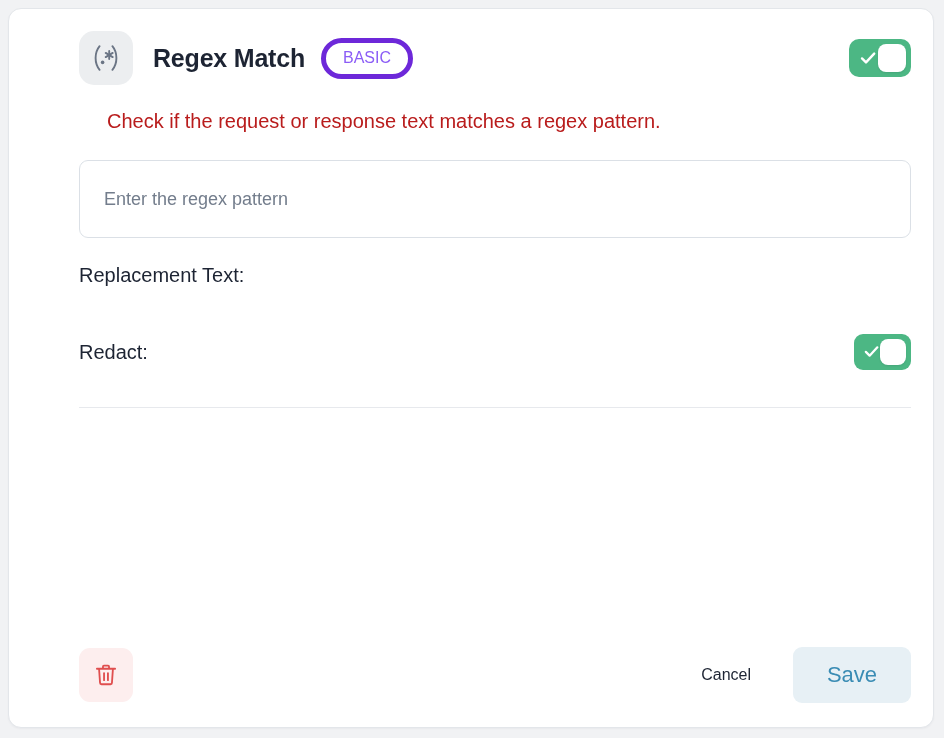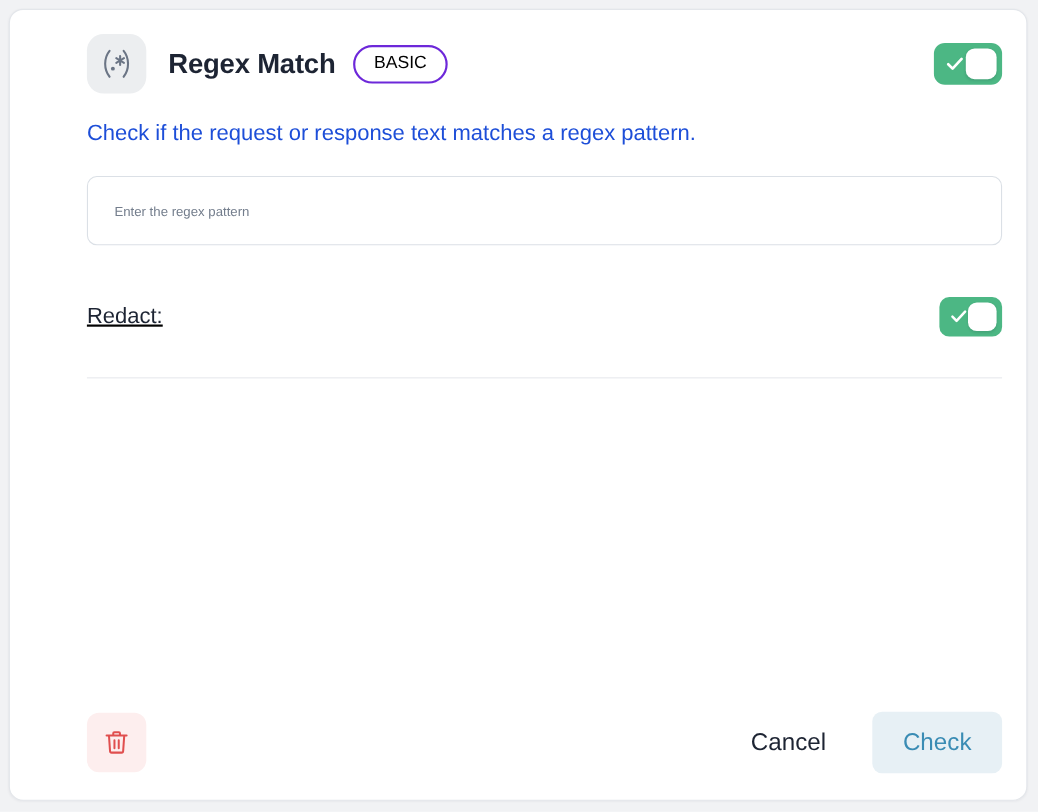--- a/index.html
+++ b/index.html
@@ -59,25 +59,25 @@
   .title {
     font-size: 25px;
     font-weight: bold;
     color: #1d2433;
     margin-left: 20px;
     letter-spacing: -0.2px;
     white-space: nowrap;
   }
   .badge {
     margin-left: 16px;
-    border: 2px solid #6d28d9;
+    border: 5px solid #6d28d9;
     border-radius: 999px;
     padding: 7px 17px 8px 17px;
     font-size: 16px;
-    color: #000000;
+    color: #8b5cf6;
     line-height: 1;
     background: #ffffff;
     white-space: nowrap;
   }
   .header-spacer { flex: 1 1 auto; }
 
   
   .toggle {
     position: relative;
     width: 62px;
@@ -112,54 +112,54 @@
     border-radius: 9px;
   }
   .toggle.small .knob { width: 26px; height: 26px; top: 5px; }
   .toggle.small.on .knob { right: 5px; }
   .toggle.small.off .knob { left: 5px; }
   .toggle.small .check { left: 9px; top: 9px; width: 17px; height: 17px; }
 
   
   .description {
     font-size: 20px;
-    color: #1d4ed8;
+    color: #b91c1c;
     margin-top: 22px;
     line-height: 1.25;
+    margin-left: 28px;
   }
 
   
   .field { margin-top: 26px; }
   .field-label {
     font-size: 20px;
     color: #1d2433;
     margin-bottom: 12px;
   }
   .text-input {
     display: block;
     width: 100%;
     box-sizing: border-box;
-    height: 63px;
+    height: 78px;
     border: 1px solid #dbe0e6;
     border-radius: 9px;
     background: #ffffff;
     font-family: "Liberation Sans", sans-serif;
-    font-size: 12px;
+    font-size: 18px;
     color: #1d2433;
     padding: 0 24px;
     outline: none;
   }
   .text-input::placeholder { color: #737d8c; opacity: 1; }
 
   
   .switch-row {
     display: flex;
     align-items: center;
     min-height: 50px;
-    text-decoration: underline;
   }
   .switch-row.first { margin-top: 40px; }
   .switch-row.second { margin-top: 38px; }
   .switch-label {
     font-size: 20px;
     color: #1d2433;
     line-height: 1.2;
   }
   .switch-spacer { flex: 1 1 auto; }
 
@@ -187,21 +187,21 @@
     align-items: center;
     justify-content: center;
     padding: 0;
     cursor: pointer;
   }
   .footer-spacer { flex: 1 1 auto; }
   .cancel-btn {
     background: transparent;
     border: none;
     font-family: "Liberation Sans", sans-serif;
-    font-size: 22px;
+    font-size: 16px;
     color: #1d2433;
     padding: 12px 16px;
     cursor: pointer;
   }
   .save-btn {
     background: #e7f0f5;
     border: none;
     border-radius: 9px;
     font-family: "Liberation Sans", sans-serif;
     font-size: 22px;
@@ -248,20 +248,21 @@
       </div>
     </div>
 
     <div class="description">Check if the request or response text matches a regex pattern.</div>
 
     <div class="field">
       <input class="text-input" type="text" placeholder="Enter the regex pattern" style="">
     </div>
 
     <div class="field">
+      <div class="field-label">Replacement Text:</div>
     </div>
 
     <div class="switch-row first">
       <div class="switch-label">Redact:</div>
       <div class="switch-spacer"></div>
       <div class="toggle small on">
         <svg class="check" viewBox="0 0 18 18" fill="none" xmlns="http://www.w3.org/2000/svg">
           <path d="M3 9.4l4 4L15.2 4.6" stroke="#ffffff" stroke-width="2.4" stroke-linecap="round" stroke-linejoin="round"></path>
         </svg>
         <div class="knob"></div>
@@ -279,15 +280,15 @@
         <path d="M9.2 6.2V4.3c0-.5.4-.9.9-.9h3.8c.5 0 .9.4.9.9v1.9" stroke="#e04f4f" stroke-width="1.7" stroke-linejoin="round" fill="none"></path>
         <path d="M5.6 6.2l.9 13c0 .7.6 1.3 1.3 1.3h8.4c.7 0 1.3-.6 1.3-1.3l.9-13" stroke="#e04f4f" stroke-width="1.7" stroke-linejoin="round" fill="none"></path>
         <path d="M10.2 10.2v6.6M13.8 10.2v6.6" stroke="#e04f4f" stroke-width="1.7" stroke-linecap="round"></path>
       </svg>
     </button>
 
     <div class="footer-spacer"></div>
 
     <button class="cancel-btn">Cancel</button>
 
-    <button class="save-btn">Check</button>
+    <button class="save-btn">Save</button>
   </div>
 </div>
 
 </body></html>

